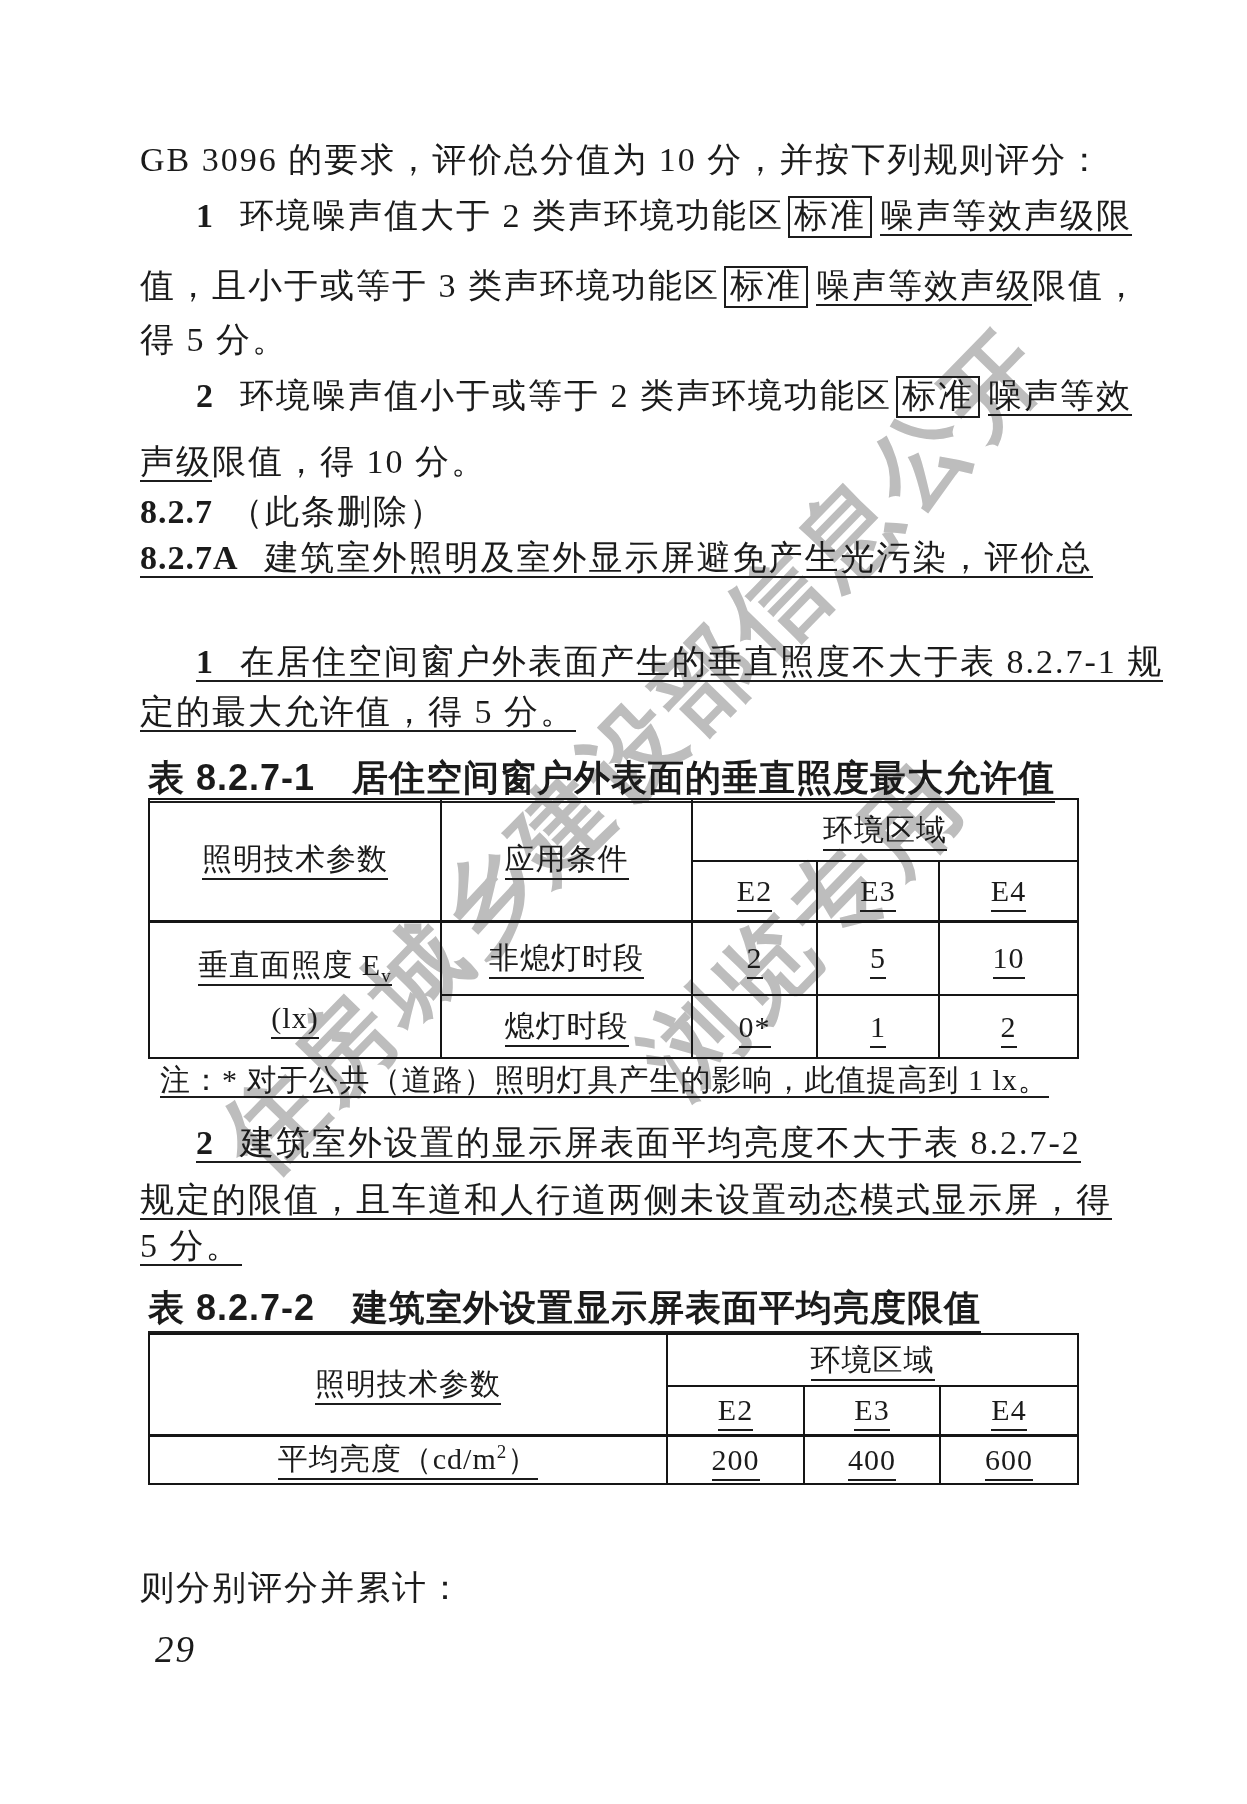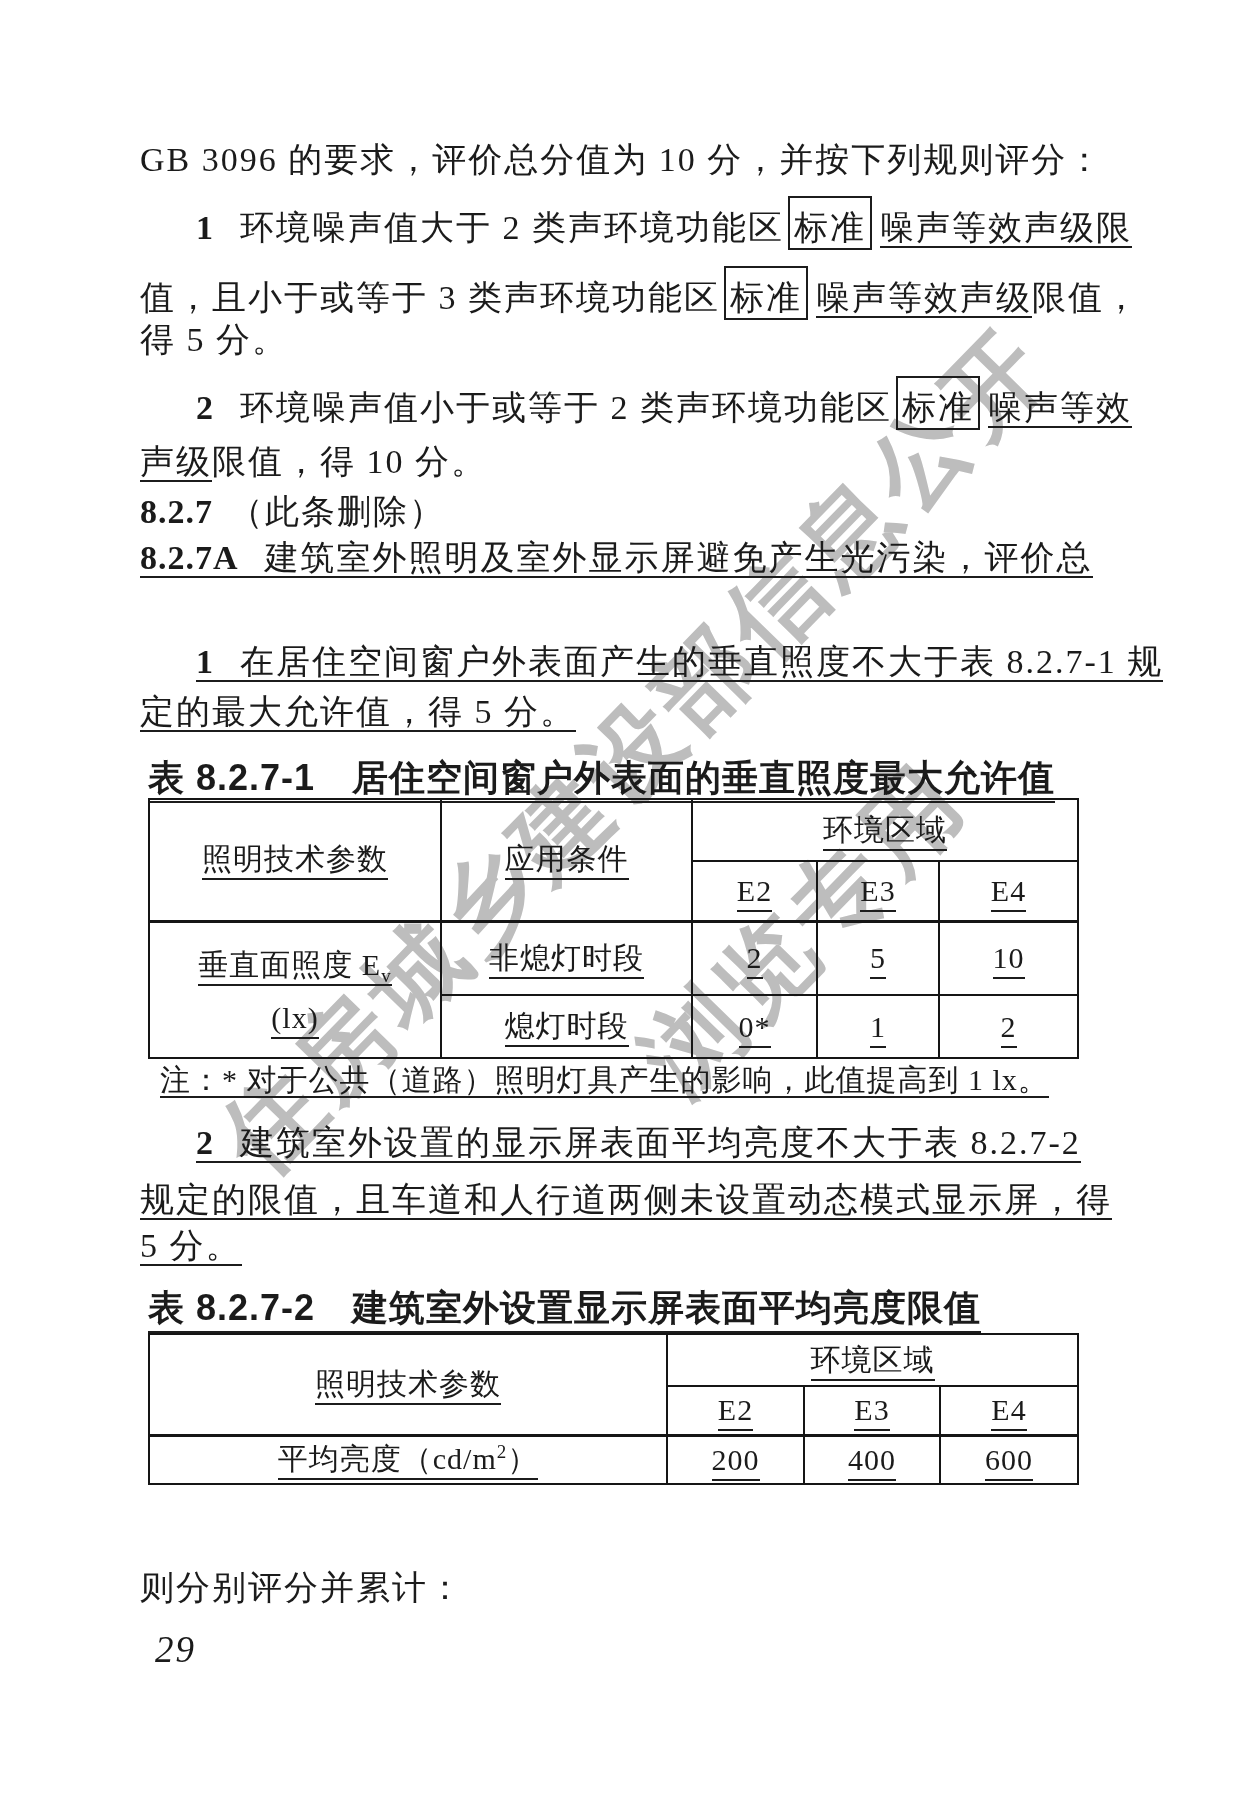--- a/index.html
+++ b/index.html
@@ -32,21 +32,21 @@
     font-size:34px;line-height:40px;letter-spacing:2px;
     white-space:nowrap;
   }
   .ind{padding-left:56px;}
   b.num{font-weight:700;margin-right:26px;letter-spacing:1px;}
   b.num.tight{margin-right:16px;}
   .u{border-bottom:2px solid #1c1c1c;}
   .boxed{
     display:inline-block;
     border:2px solid #1c1c1c;
-    padding:12px 4px 2px 4px;
+    padding:0 4px 2px 4px;
     margin:0 8px 0 4px;
     line-height:36px;
   }
   
   .tbl-title{
     position:absolute;left:148px;width:929px;
     text-align:left;
     font-family:"Liberation Sans","DejaVu Sans",sans-serif;
     font-weight:700;font-size:36px;letter-spacing:1px;
     white-space:nowrap;

